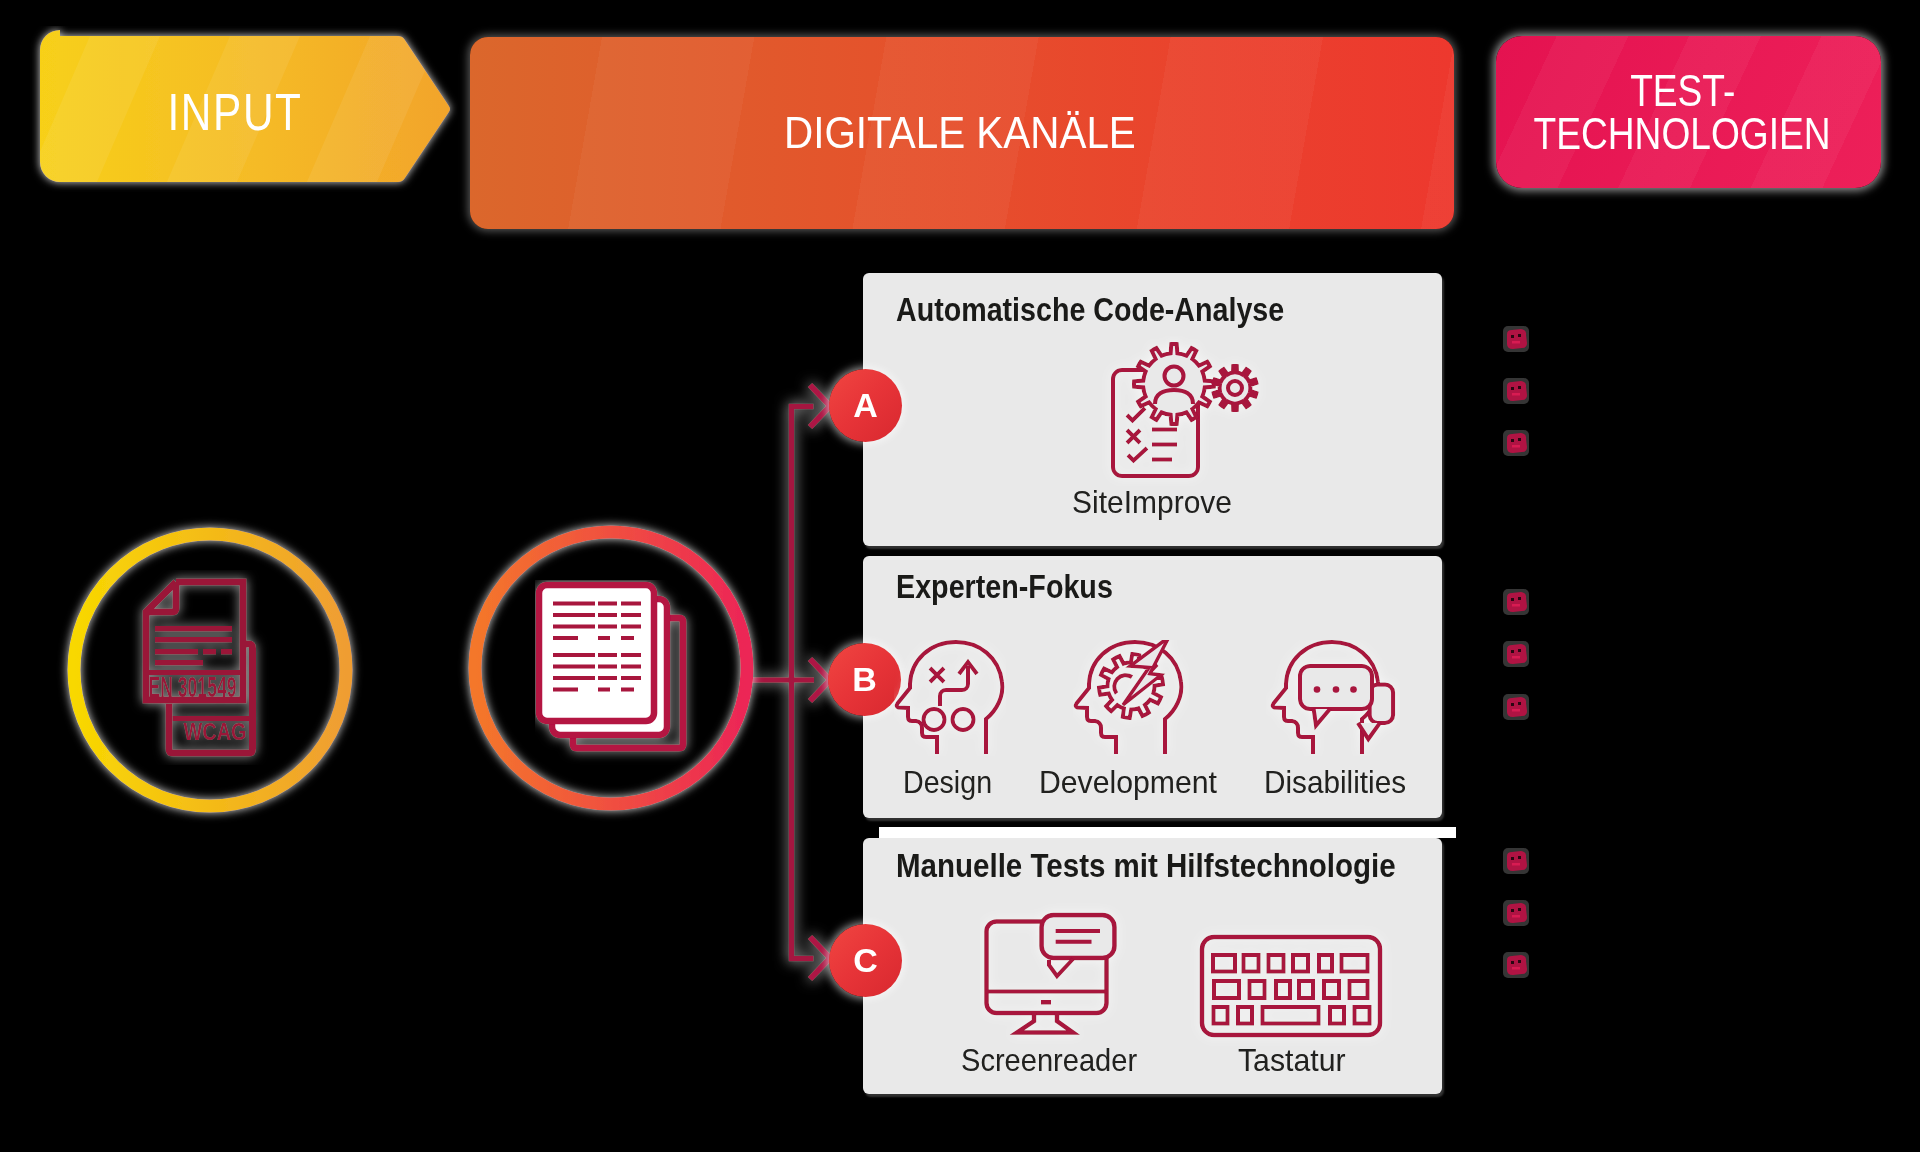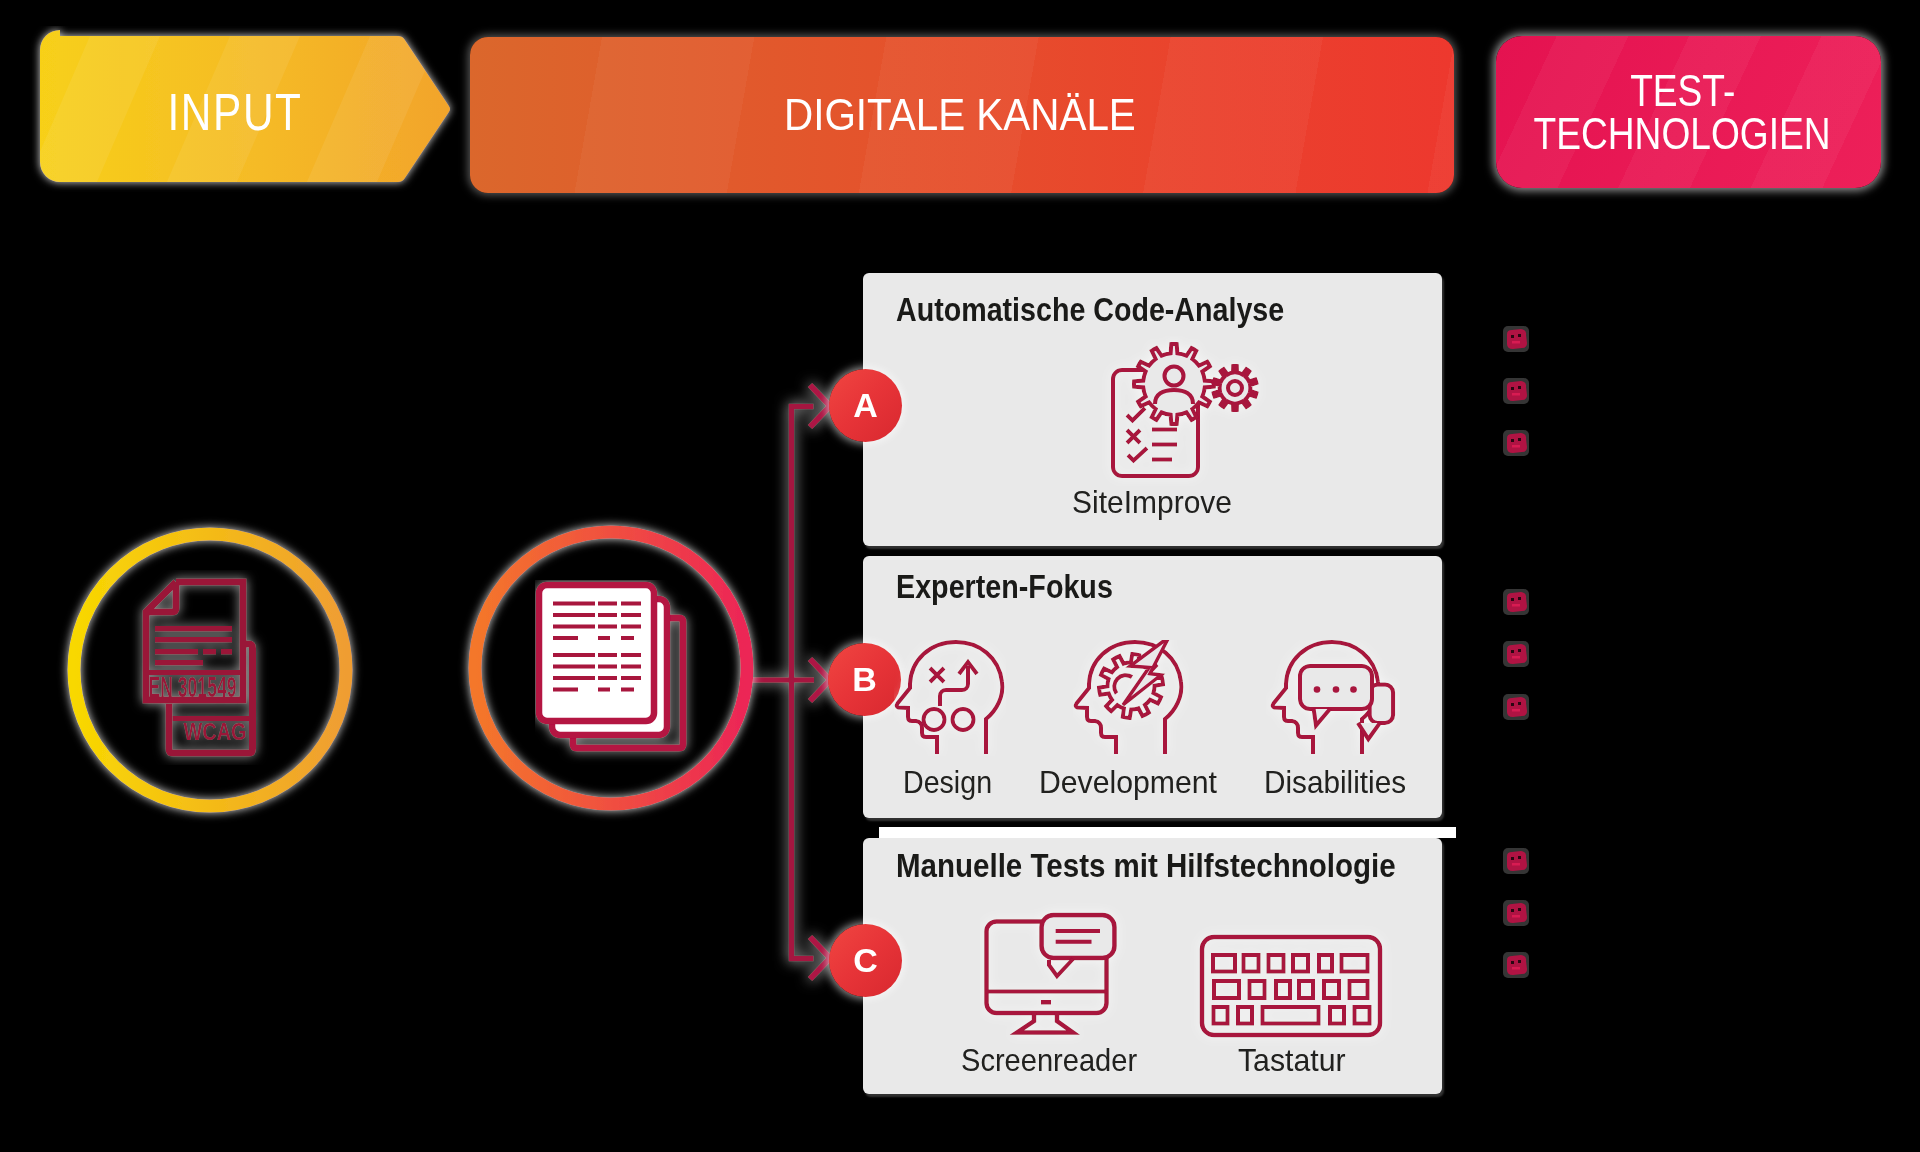--- a/index.html
+++ b/index.html
@@ -1,20 +1,20 @@
 <!DOCTYPE html>
 <html><head>
 <meta charset="utf-8">
 <style>
   html,body{margin:0;padding:0;background:#000;width:1920px;height:1152px;overflow:hidden;}
   body{font-family:"Liberation Sans", sans-serif;position:relative;}
   .abs{position:absolute;}
   .banner{position:absolute;display:flex;align-items:center;justify-content:center;color:#fff;}
   .btxt{white-space:nowrap;}
-  #b-digital{left:470px;top:37px;width:984px;height:156px;border-radius:18px;
+  #b-digital{left:470px;top:37px;width:984px;height:192px;border-radius:18px;
     background:linear-gradient(90deg,#db672c 0%,#e5512c 45%,#ea422d 75%,#ed382e 100%);
     box-shadow:0 0 8px 2px rgba(255,255,255,0.35);}
   #b-digital .btxt{font-size:45px;transform:scaleX(0.898);}
   #b-test{left:1496px;top:36px;width:385px;height:152px;border-radius:26px;
     background:linear-gradient(115deg,#e41250 0%,#e91955 50%,#ed2059 100%);
     box-shadow:0 0 9px 3px rgba(255,255,255,0.55);
     flex-direction:column;line-height:43px;}
   #b-test .btxt{font-size:45px;transform:scaleX(0.825);position:relative;left:-6px;}
   .stripes{position:absolute;left:0;top:0;right:0;bottom:0;border-radius:inherit;
     background:repeating-linear-gradient(115deg,rgba(255,255,255,0.00) 0 55px,rgba(255,255,255,0.045) 55px 120px);}

